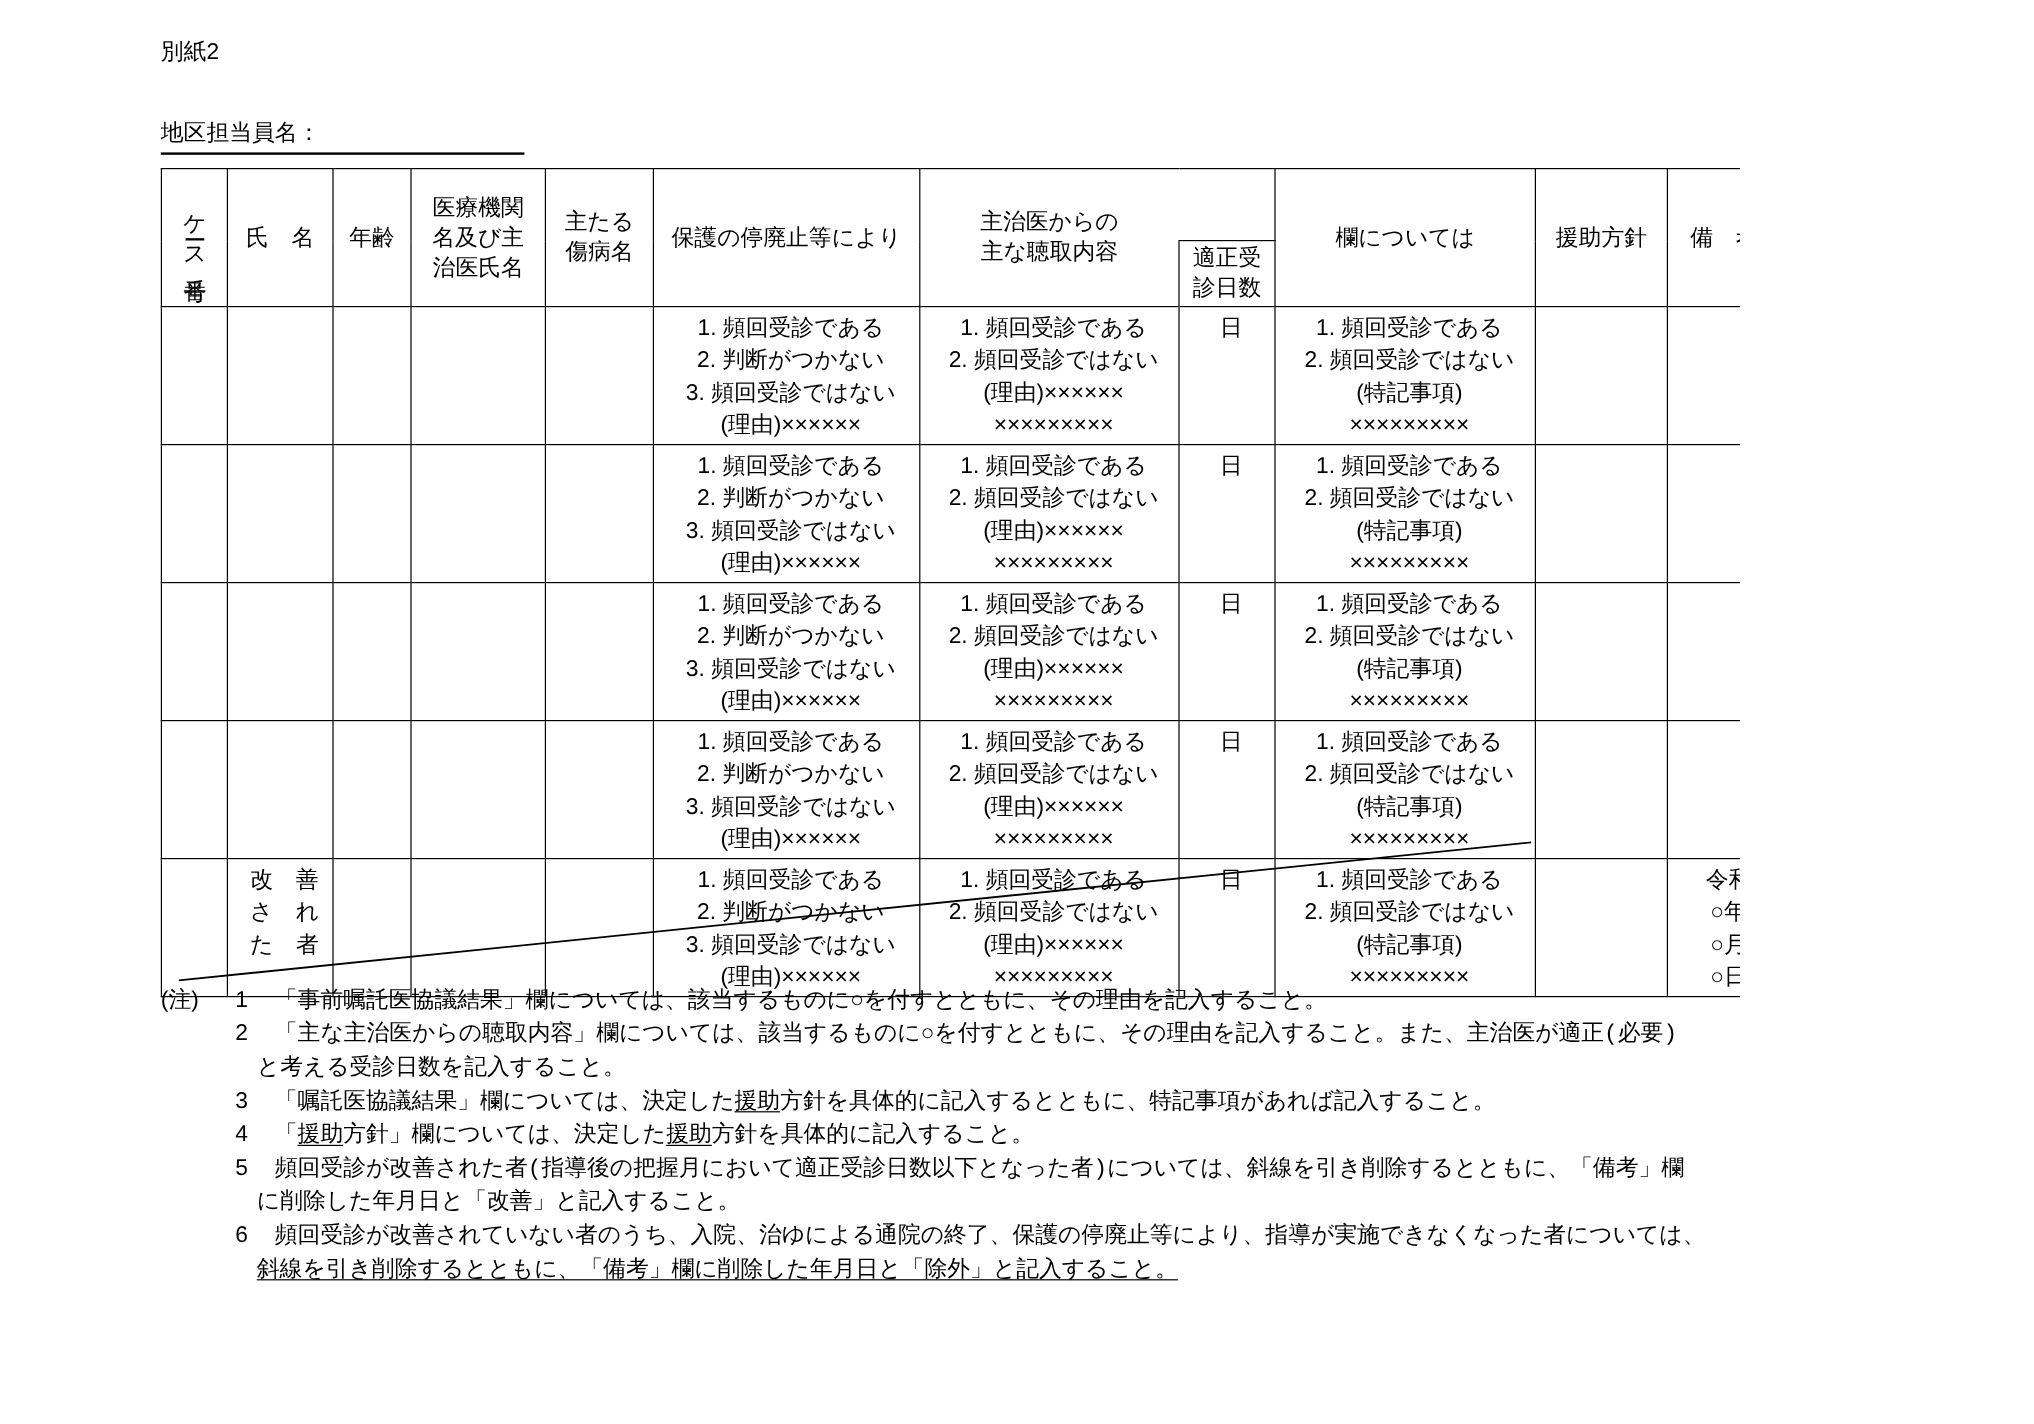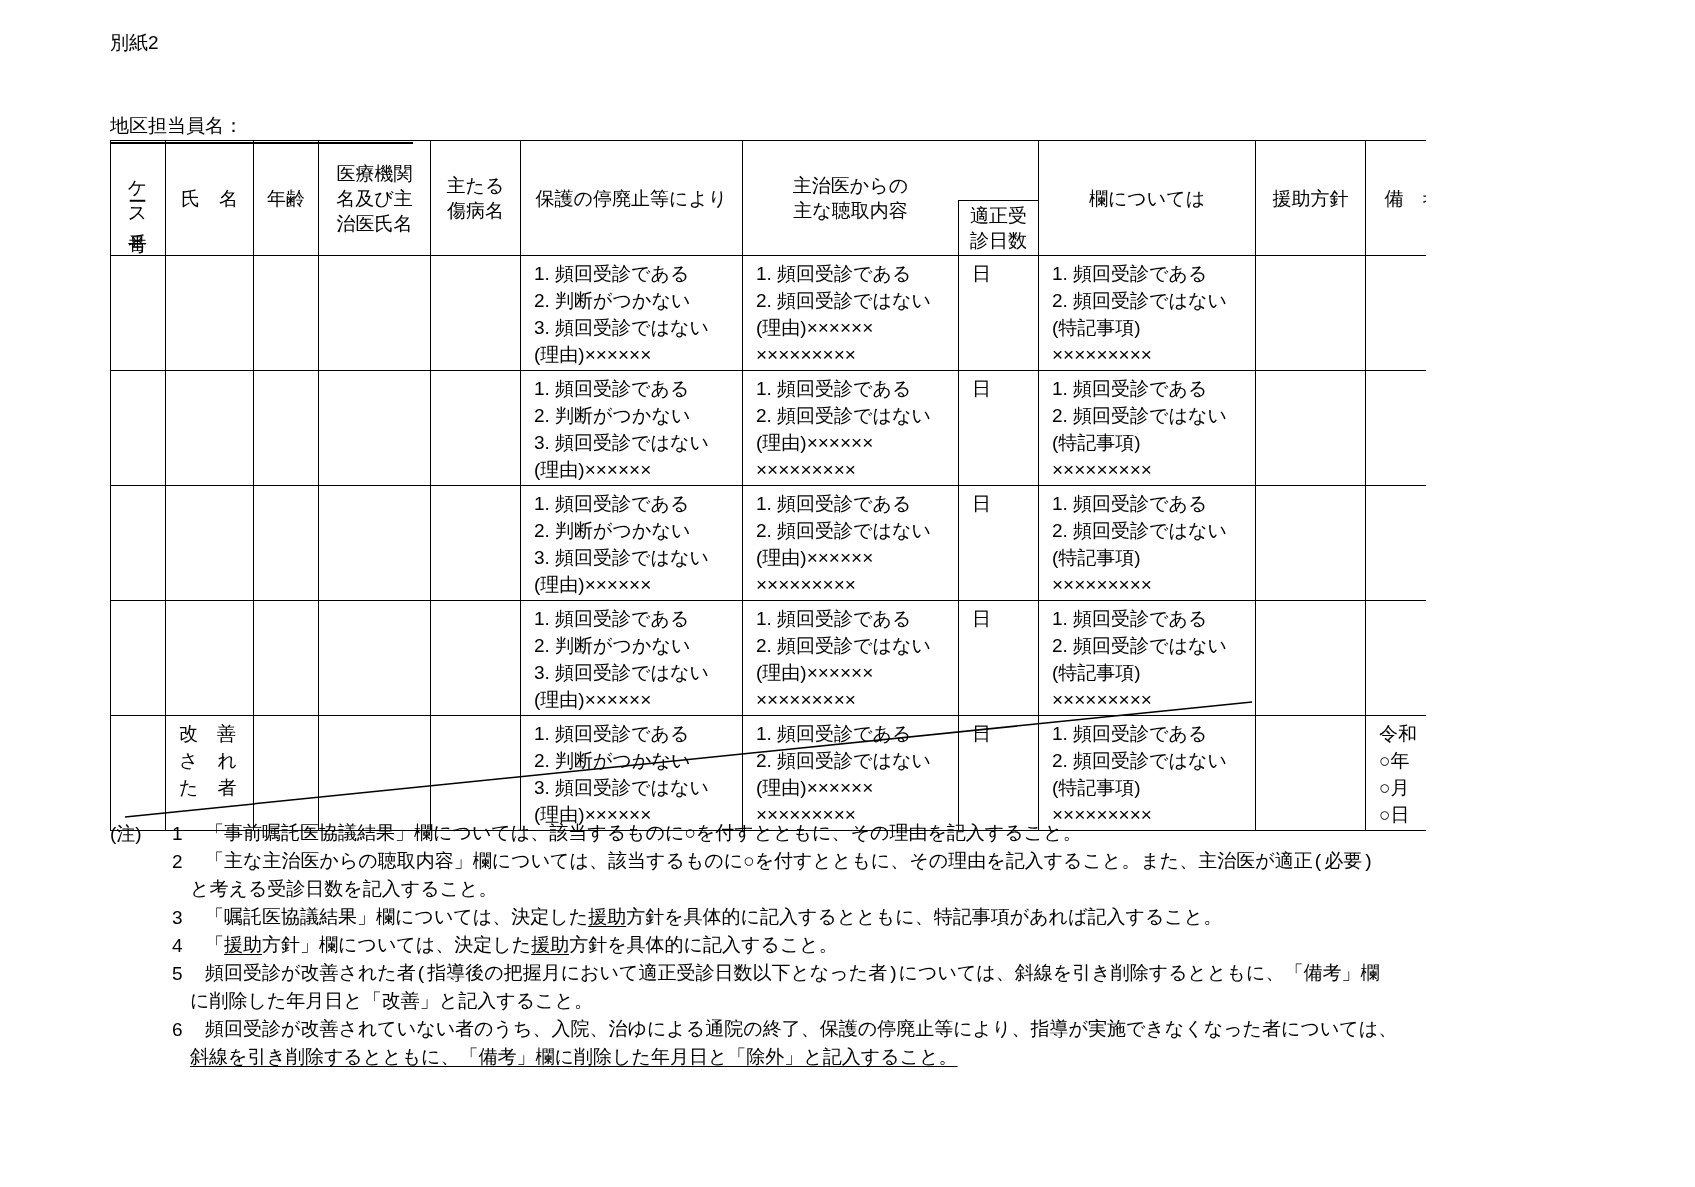--- a/index.html
+++ b/index.html
@@ -2,29 +2,29 @@
 <html><head>
 <meta charset="utf-8">
 <style>
   html, body { margin: 0; padding: 0; }
   body {
     width: 1695px; height: 1187px;
     background: #ffffff; color: #000000;
     font-family: "Liberation Sans", "DejaVu Sans", sans-serif;
     font-size: 19px;
   }
-  .page { position: relative; width: 1426px; height: 1187px; overflow: hidden; background: #fff; }
+  .page { position: relative; width: 1426px; height: 1187px; overflow: hidden; background: #fff; margin-left: 24px; }
 
   .attachment { position: absolute; left: 110px; top: 30px; }
   .doc-title {
     position: absolute; left: 110px; top: 64px; width: 1350px;
     text-align: center; letter-spacing: 28px; line-height: 28px;
   }
   .staff {
-    position: absolute; left: 110px; top: 113px;
+    position: absolute; left: 110px; top: 98px;
     border-bottom: 2px solid #000; padding: 0 170px 3px 0;
   }
 
   table.ledger {
     position: absolute; left: 110px; top: 140px;
     width: 1350px; border-collapse: collapse; table-layout: fixed;
   }
   .ledger th, .ledger td {
     border: 1px solid #000; font-weight: normal;
     white-space: pre-line; overflow: hidden;
@@ -35,21 +35,21 @@
   th.hearing-h { border-right: none; }
   th.days-spacer { border-left: none; }
   .v-text {
     writing-mode: vertical-rl; text-orientation: mixed;
     letter-spacing: 3px; display: inline-block; line-height: 1;
   }
 
   .ledger tbody tr { height: 112px; }
   .ledger tbody tr.last { height: 108px; }
   .ledger tbody td {
-    vertical-align: top; text-align: left;
+    vertical-align: top; text-align: center;
     padding: 4px 6px 2px 13px; line-height: 27px;
   }
   td.c-days { text-align: right; padding-right: 12px; }
   td.c-remarks { text-align: right; padding-right: 10px; }
   td.c-name { padding-left: 12px; padding-top: 7px; }
 
   svg.diagonal { position: absolute; left: 0; top: 0; pointer-events: none; }
 
   .notes { position: absolute; left: 110px; top: 820px; width: 1520px; line-height: 28px; }
   .notes-label { position: absolute; left: 0; top: 0; }

